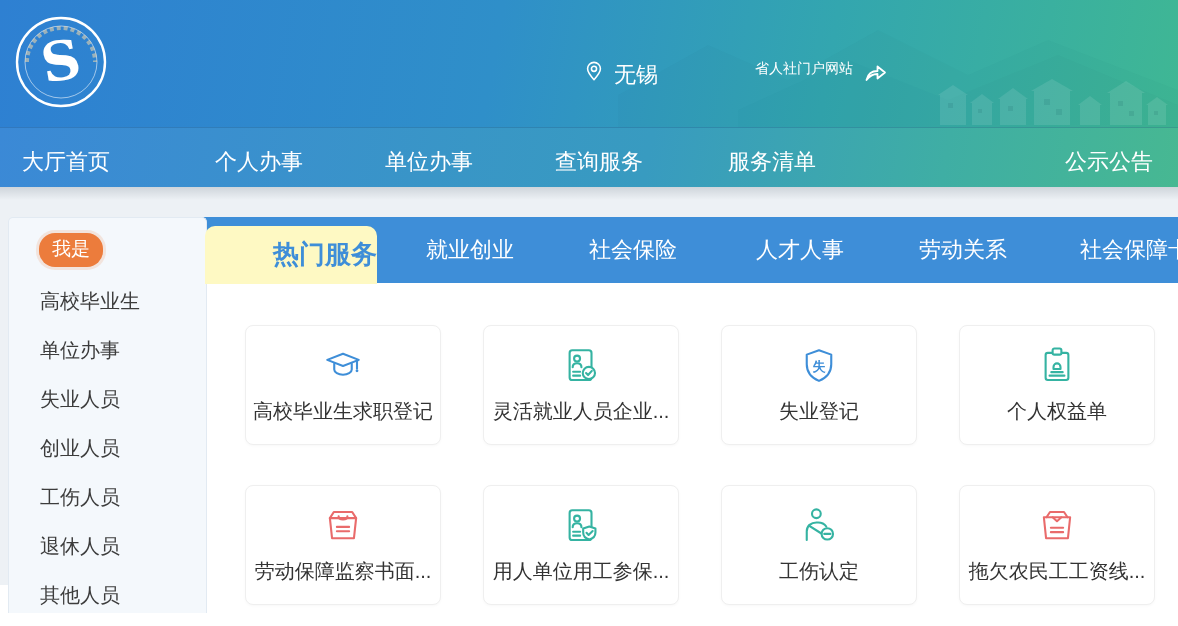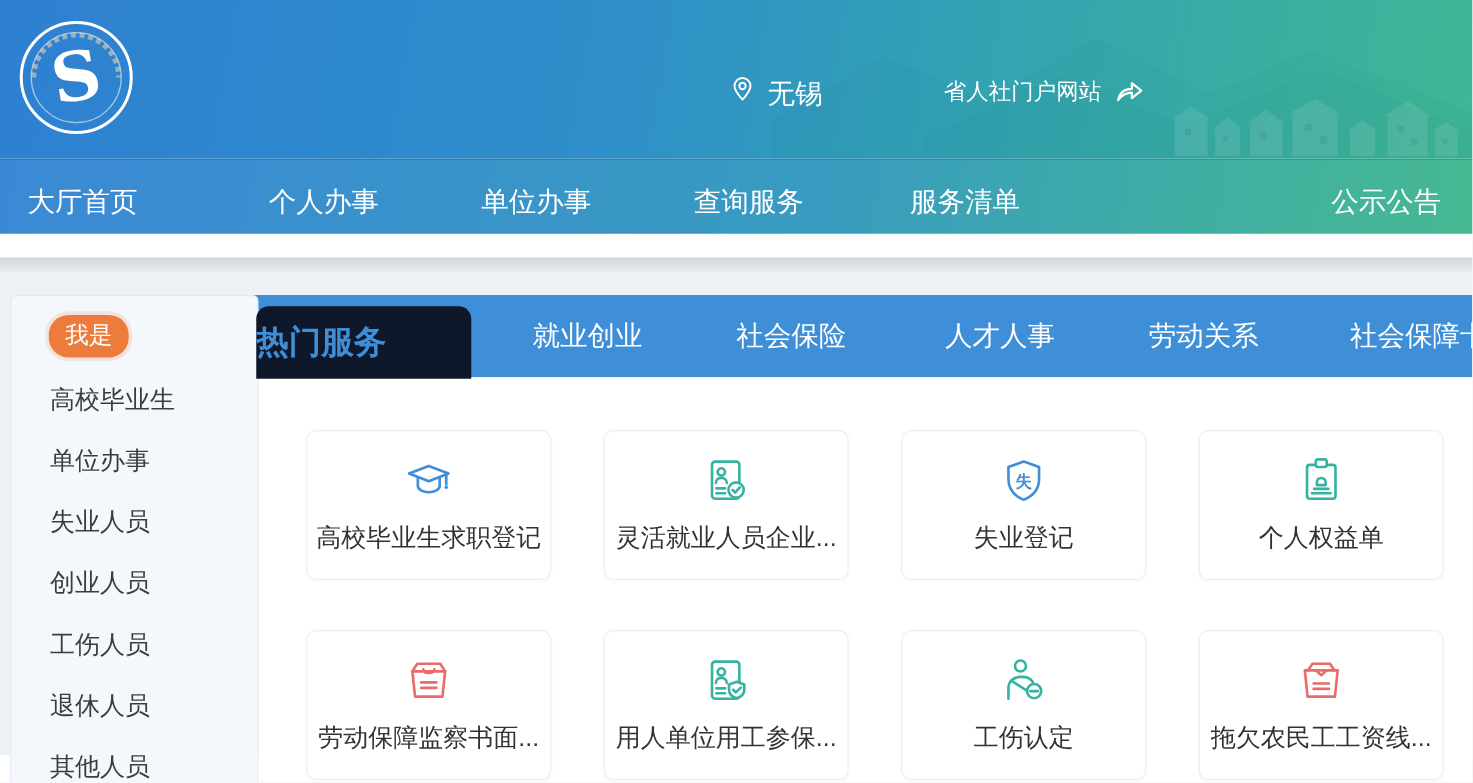--- a/index.html
+++ b/index.html
@@ -10,51 +10,51 @@
   .header { position:relative; height:127px; overflow:hidden;
     background:linear-gradient(100deg,#2E80D2 0%,#2F8FC9 42%,#33A6AF 70%,#3FB794 100%); }
   .deco-mountains { position:absolute; right:0; top:0; width:560px; height:127px; opacity:.5; }
   .deco-houses { position:absolute; right:10px; bottom:0; width:230px; height:66px; }
   .logo { position:absolute; left:14px; top:15px; width:94px; height:94px; }
   .titles { position:absolute; left:120px; top:22px; color:#fff; }
   .org-name { font-size:23px; letter-spacing:6px; font-weight:400; }
   .hall-title { font-size:40px; font-weight:bold; letter-spacing:4px; margin-top:8px; }
   .hdr-loc { position:absolute; left:583px; top:60px; display:flex; align-items:flex-start; gap:9px;
     color:#fff; font-size:22px; cursor:pointer; }
-  .hdr-portal { position:absolute; left:755px; top:60px; display:flex; align-items:center; gap:9px;
-    color:#fff; font-size:18px; cursor:pointer; }
+  .hdr-portal { position:absolute; left:755px; top:60px; display:flex; align-items:flex-start; gap:9px;
+    color:#fff; font-size:14px; cursor:pointer; }
 
   
   .nav { position:relative; height:60px;
     background:linear-gradient(100deg,#3B89D6 0%,#389BC0 55%,#3FAEA4 80%,#47B892 100%);
     box-shadow:inset 0 1px 0 rgba(20,70,120,.25); }
   .nav-item { position:absolute; top:0; height:73px; line-height:70px; color:#fff;
     font-size:22px; cursor:pointer; white-space:nowrap; }
   .nav-underline { position:absolute; left:5px; bottom:3px; width:128px; height:5px;
     background:#fff; border-radius:3px; }
 
   
-  .content { position:relative; height:398px; background:#edf1f5;margin-top:19px; }
+  .content { position:relative; height:398px; background:#edf1f5; }
   .content::before { content:""; position:absolute; top:0; left:0; right:0; height:13px; z-index:5;
     background:linear-gradient(rgba(70,85,100,.18),rgba(70,85,100,0)); pointer-events:none; }
 
   .sidebar { position:absolute; left:8px; top:30px; width:199px; height:396px; z-index:2;
     background:#f4f8fc; border:1px solid #e2eaf2; border-bottom:none; border-radius:5px 5px 0 0; }
   .badge-wrap { padding:15px 0 0 30px; }
   .persona-badge { display:inline-block; background:#EC7C3C; color:#fff; font-size:19px;
     padding:3px 13px 5px; border-radius:16px; box-shadow:0 0 0 3px rgba(236,124,60,.16); cursor:pointer; }
   .side-list { margin-top:10px; }
   .side-item { height:49px; line-height:49px; padding-left:31px; font-size:20px; color:#3c3c3c; cursor:pointer; }
 
   .tabstrip { position:absolute; left:183px; right:0; top:30px; height:66px; z-index:1;
     background:#3E8ED8; clip-path:polygon(0 0,100% 0,100% 100%,19px 100%); }
   .tab-label { position:absolute; top:30px; height:66px; line-height:66px; z-index:3;
     transform:translateX(-50%); color:#fff; font-size:22px; cursor:pointer; white-space:nowrap; }
   .active-tab { position:absolute; left:205px; top:39px; width:172px; height:58px; z-index:3;
-    background:#0f172a; border-radius:10px 10px 0 0; text-align:left; line-height:56px;
+    background:#fef9c3; border-radius:10px 10px 0 0; text-align:right; line-height:56px;
     color:#3E8ED8; font-size:26px; font-weight:bold; cursor:pointer; }
 
   .panel { position:absolute; left:207px; right:0; top:96px; bottom:0; background:#fff; z-index:2; }
   .cards { display:grid; grid-template-columns:repeat(4,196px); gap:40px 42px; padding:42px 0 0 38px; }
   .card { height:120px; background:#fff; border:1px solid #efefef; border-radius:8px;
     box-shadow:0 1px 3px rgba(0,0,0,.03); display:flex; flex-direction:column; align-items:center;
     justify-content:center; gap:11px; cursor:pointer; }
   .card .cicon { width:42px; height:42px; display:block; }
   .card .clabel { font-size:20px; color:#333; white-space:nowrap;text-align:center; }
   .c-blue { color:#3E8ED8; } .c-teal { color:#35B3A2; } .c-red { color:#E96B6B; }

